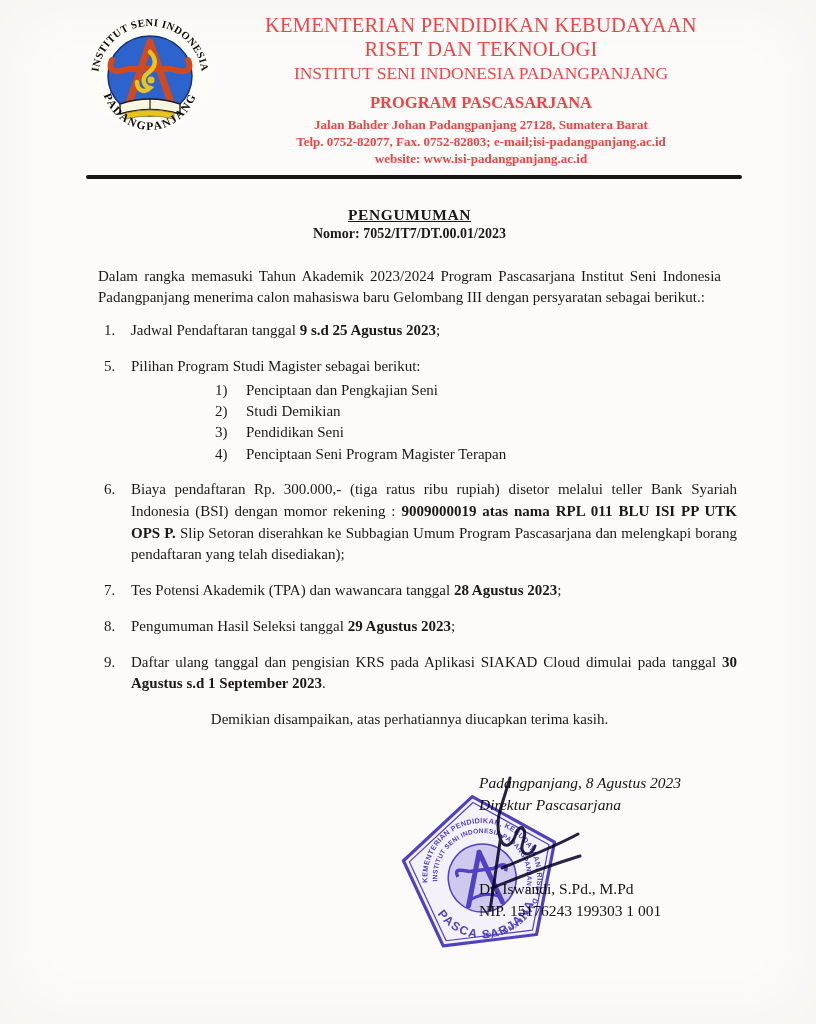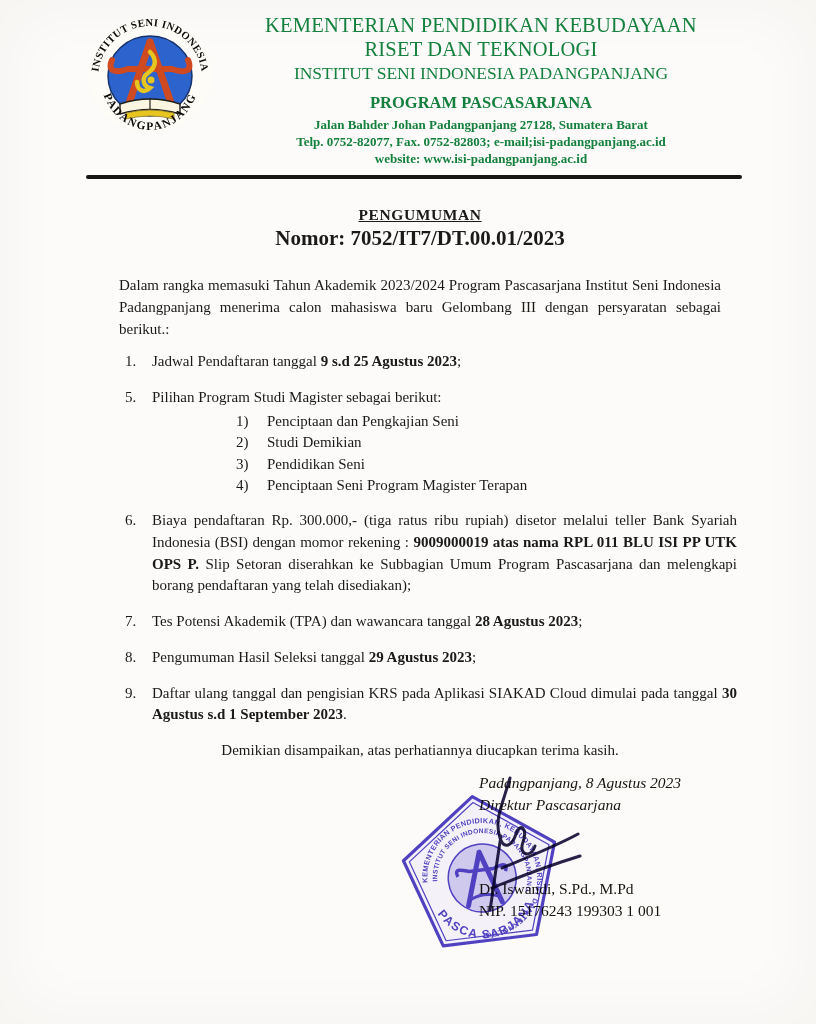--- a/index.html
+++ b/index.html
@@ -6,32 +6,32 @@
   .page{
     position:relative;width:816px;height:1024px;margin:0 auto;
     background:#fcfbf9;color:#1c1a18;overflow:hidden;
     font-family:"Liberation Serif", serif;
     box-shadow:inset 0 0 70px rgba(60,50,30,.04);
   }
   
   .letterhead{padding:12px 74px 0 86px;}
   .lh-row{display:flex;align-items:flex-start;}
   .logo-wrap{flex:0 0 134px;padding-top:3px;}
-  .lh-text{flex:1;text-align:center;color:#15803d;padding-top:2px;}
+  .lh-text{flex:1;text-align:center;color:#ef4444;padding-top:2px;}
   .lh-l1,.lh-l2{font-size:20.5px;line-height:1.17;letter-spacing:.2px;}
   .lh-l3{font-size:17.5px;line-height:1.22;margin-top:1px;}
   .lh-l4{font-size:16.5px;font-weight:700;line-height:1.25;margin-top:9px;}
   .lh-a{font-size:13px;font-weight:700;line-height:1.3;}
   .lh-a1{margin-top:3px;font-family:Liberation Serif, serif;}
   .rule{height:4px;background:#161616;margin-top:7px;border-radius:2px;}
   
-  .content{padding:0 79px 0 103px;}
+  .content{padding:0 79px 0 82px;}
   .title-block{text-align:center;margin-top:26px;line-height:1.32;}
   .doc-title{font-size:15.5px;font-weight:700;text-decoration:underline;letter-spacing:.6px;}
-  .doc-number{font-size:21px;font-weight:700;}
+  .doc-number{font-size:14px;font-weight:700;}
   .intro{margin:22px 16px 0;text-align:justify;font-size:15px;line-height:1.46;}
   .olist{margin-top:11px;}
   .li{display:flex;padding-left:22px;margin-bottom:14px;font-size:15px;line-height:1.45;}
   .li-num{flex:0 0 27px;}
   .li-body{flex:1;text-align:justify;}
   .sub{margin-top:2px;}
   .sub-li{display:flex;padding-left:84px;line-height:1.42;}
   .sub-num{flex:0 0 31px;}
   .closing{margin:16px 0 0;font-size:15px;text-align:center;}
   

